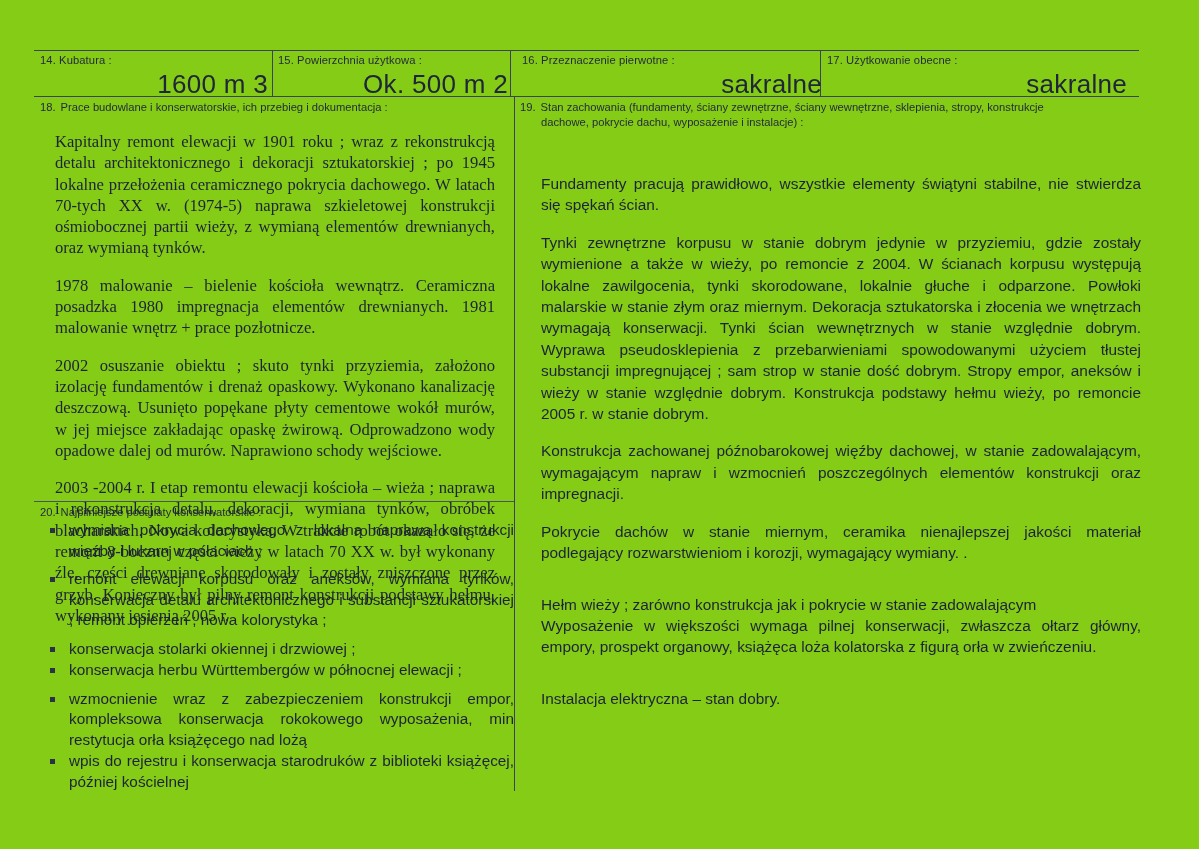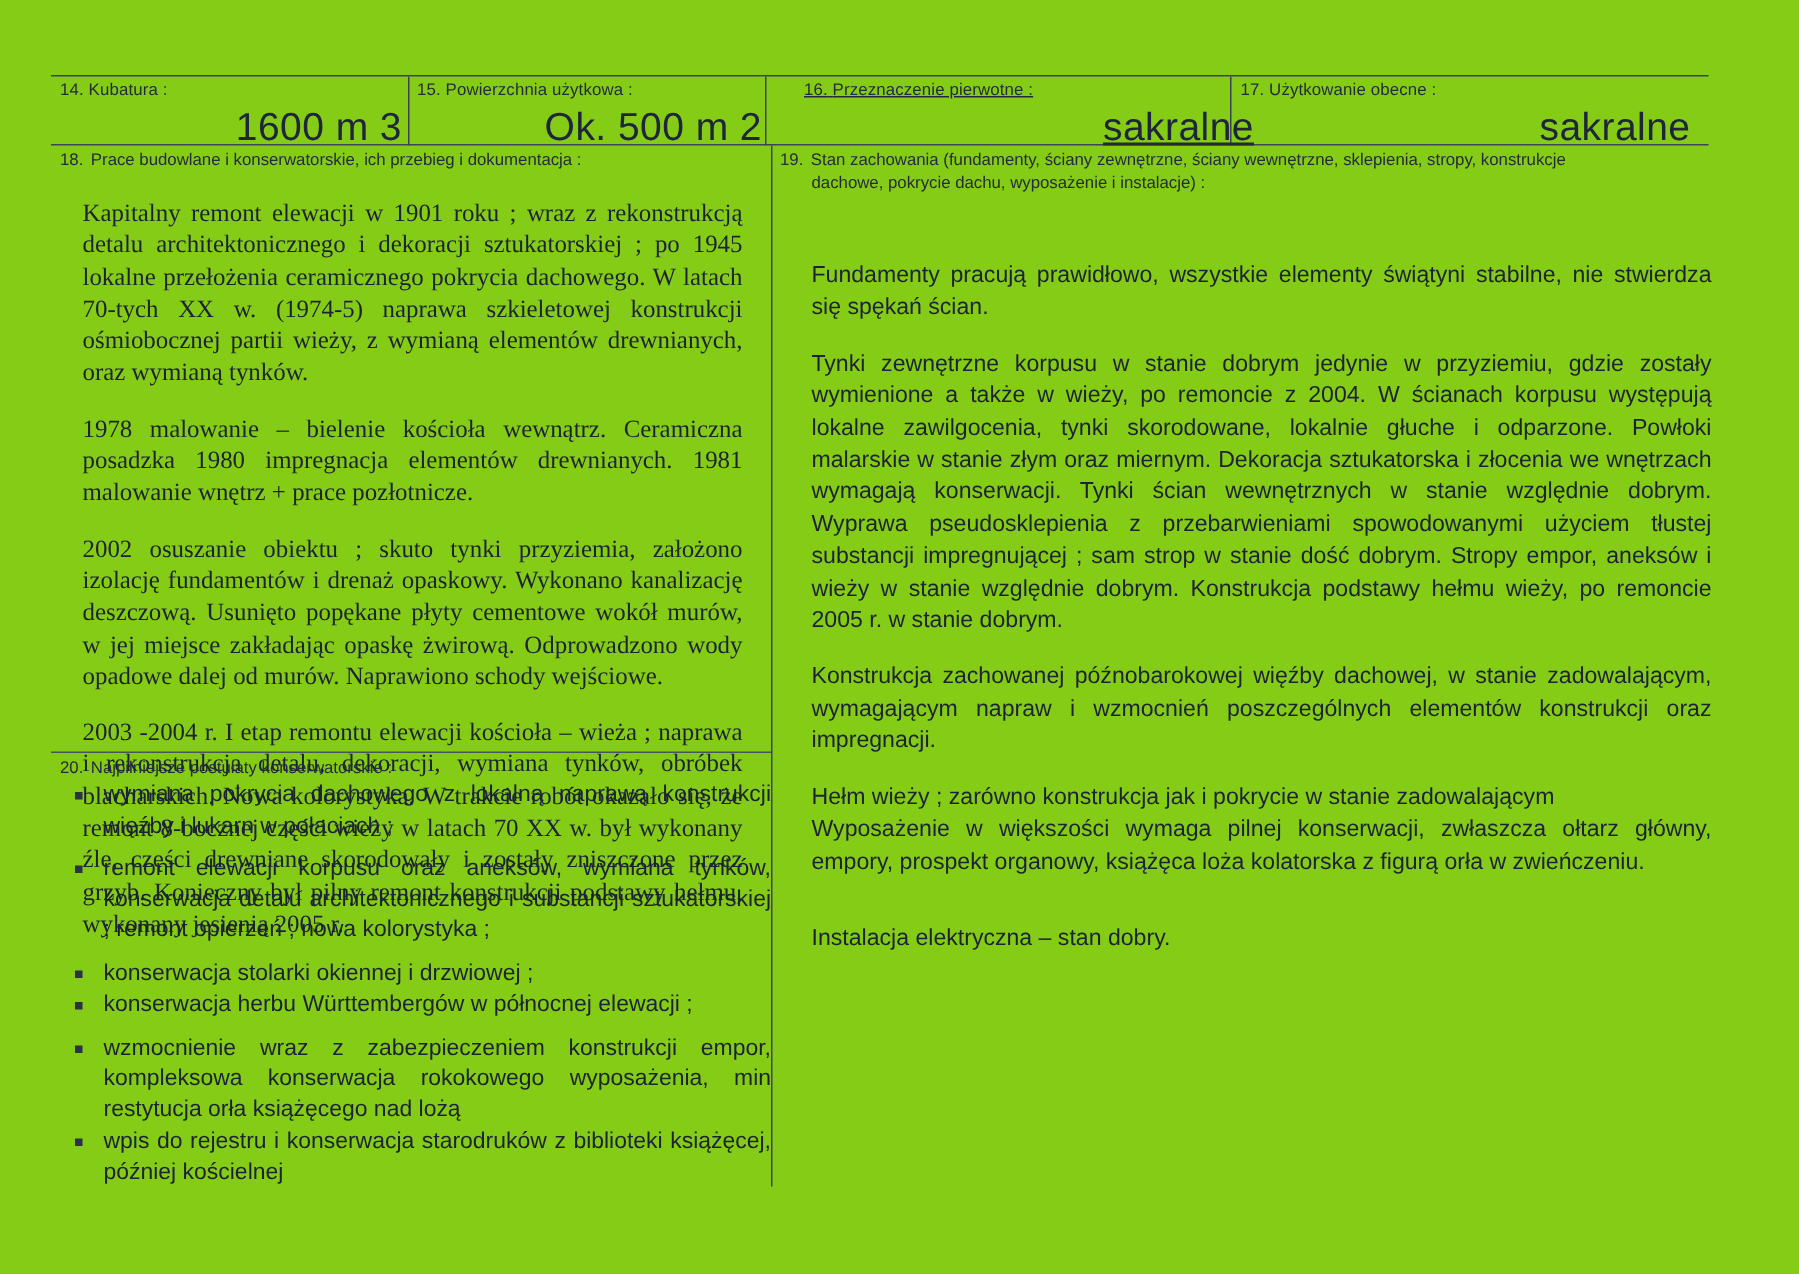--- a/index.html
+++ b/index.html
@@ -134,21 +134,21 @@
   </div>
 
   <div class="topcell" style="left:278px; top:54px; width:230px;">
     <div class="cell-label">
       <span>15.</span>
       <span>Powierzchnia użytkowa :</span>
     </div>
     <div class="cell-value">Ok. 500 m 2</div>
   </div>
 
-  <div class="topcell" style="left:536px; top:54px; width:300px;text-decoration:underline;">
+  <div class="topcell" style="left:522px; top:54px; width:300px;">
     <div class="cell-label">
       <span>16.</span>
       <span>Przeznaczenie pierwotne :</span>
     </div>
     <div class="cell-value">sakralne</div>
   </div>
 
   <div class="topcell" style="left:827px; top:54px; width:300px;">
     <div class="cell-label">
       <span>17.</span>
@@ -183,18 +183,19 @@
 
   <div class="sec-label" style="left:520px; top:100px; width:620px;">
     <span class="num">19.</span><span>Stan zachowania (fundamenty, ściany zewnętrzne, ściany wewnętrzne, sklepienia, stropy, konstrukcje</span>
     <div style="padding-left:21px;">dachowe, pokrycie dachu, wyposażenie i instalacje) :</div>
   </div>
 
   <div class="right-body" style="left:541px; top:133px; width:600px;margin-top:40px;">
     <p>Fundamenty pracują prawidłowo, wszystkie elementy świątyni stabilne, nie stwierdza się spękań ścian.</p>
     <p>Tynki zewnętrzne korpusu w stanie dobrym jedynie w przyziemiu, gdzie zostały wymienione a także w wieży, po remoncie z 2004. W ścianach korpusu występują lokalne zawilgocenia, tynki skorodowane, lokalnie głuche i odparzone. Powłoki malarskie w stanie złym oraz miernym. Dekoracja sztukatorska i złocenia we wnętrzach wymagają konserwacji. Tynki ścian wewnętrznych w stanie względnie dobrym. Wyprawa pseudosklepienia z przebarwieniami spowodowanymi użyciem tłustej substancji impregnującej ; sam strop w stanie dość dobrym. Stropy empor, aneksów i wieży w stanie względnie dobrym. Konstrukcja podstawy hełmu wieży, po remoncie 2005 r. w stanie dobrym.</p>
     <p>Konstrukcja zachowanej późnobarokowej więźby dachowej, w stanie zadowalającym, wymagającym napraw i wzmocnień poszczególnych elementów konstrukcji oraz impregnacji.</p>
+    <p class="biggap">Pokrycie dachów w stanie miernym, ceramika nienajlepszej jakości materiał podlegający rozwarstwieniom i korozji, wymagający wymiany. .</p>
     <p class="nogap">Hełm wieży ; zarówno konstrukcja jak i pokrycie w stanie zadowalającym</p>
     <p class="biggap">Wyposażenie w większości wymaga pilnej konserwacji, zwłaszcza ołtarz główny, empory, prospekt organowy, książęca loża kolatorska z figurą orła w zwieńczeniu.</p>
     <p>Instalacja elektryczna  –  stan dobry.</p>
   </div>
 
 </div>
 
 </body></html>

